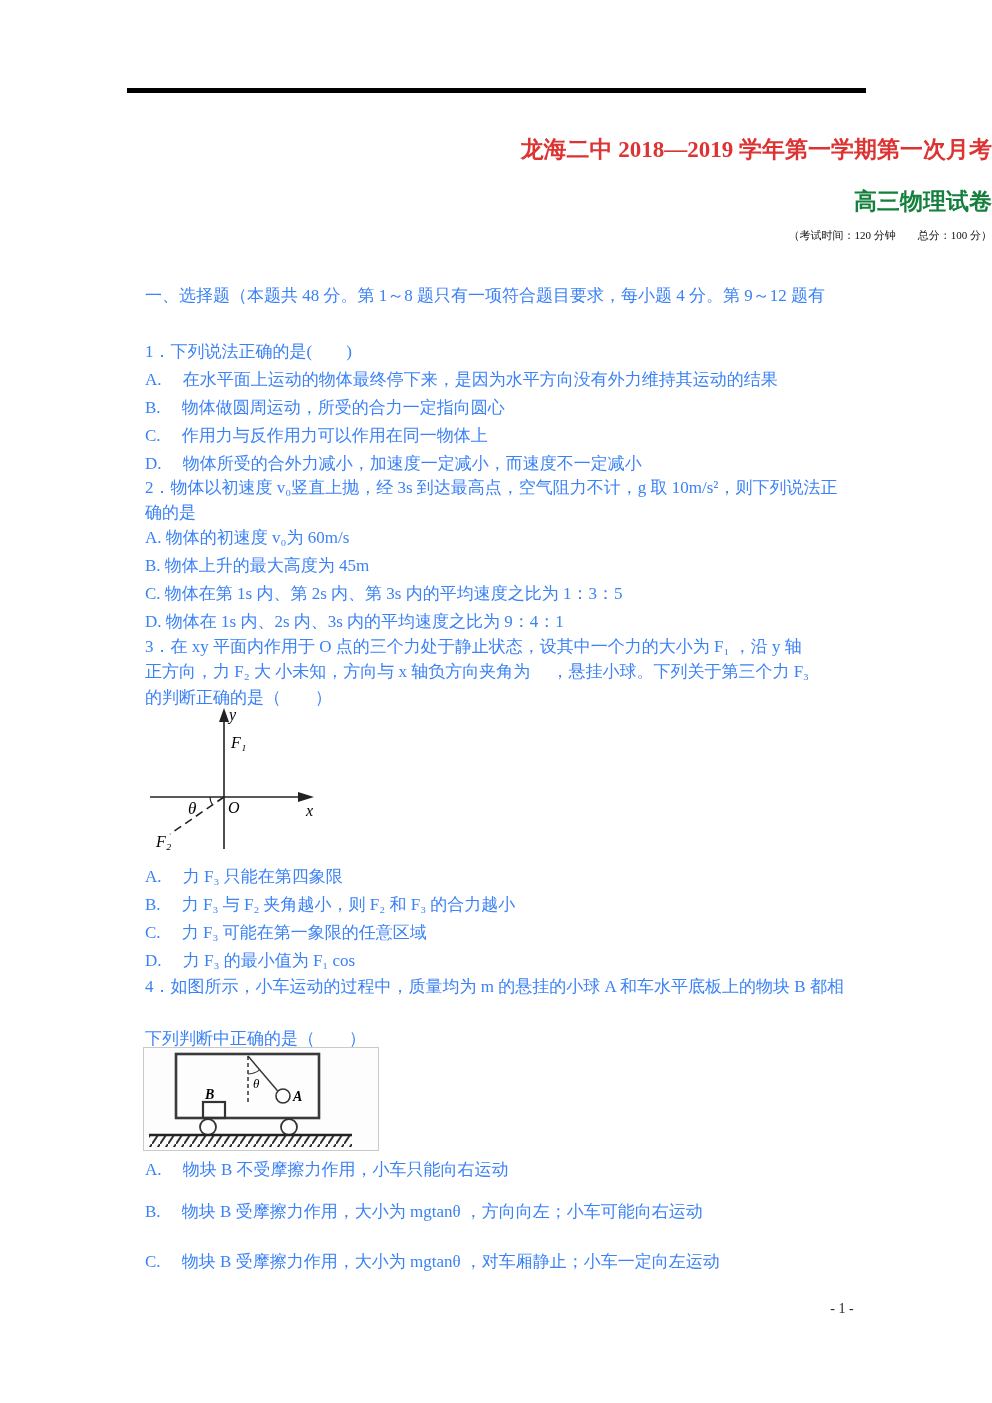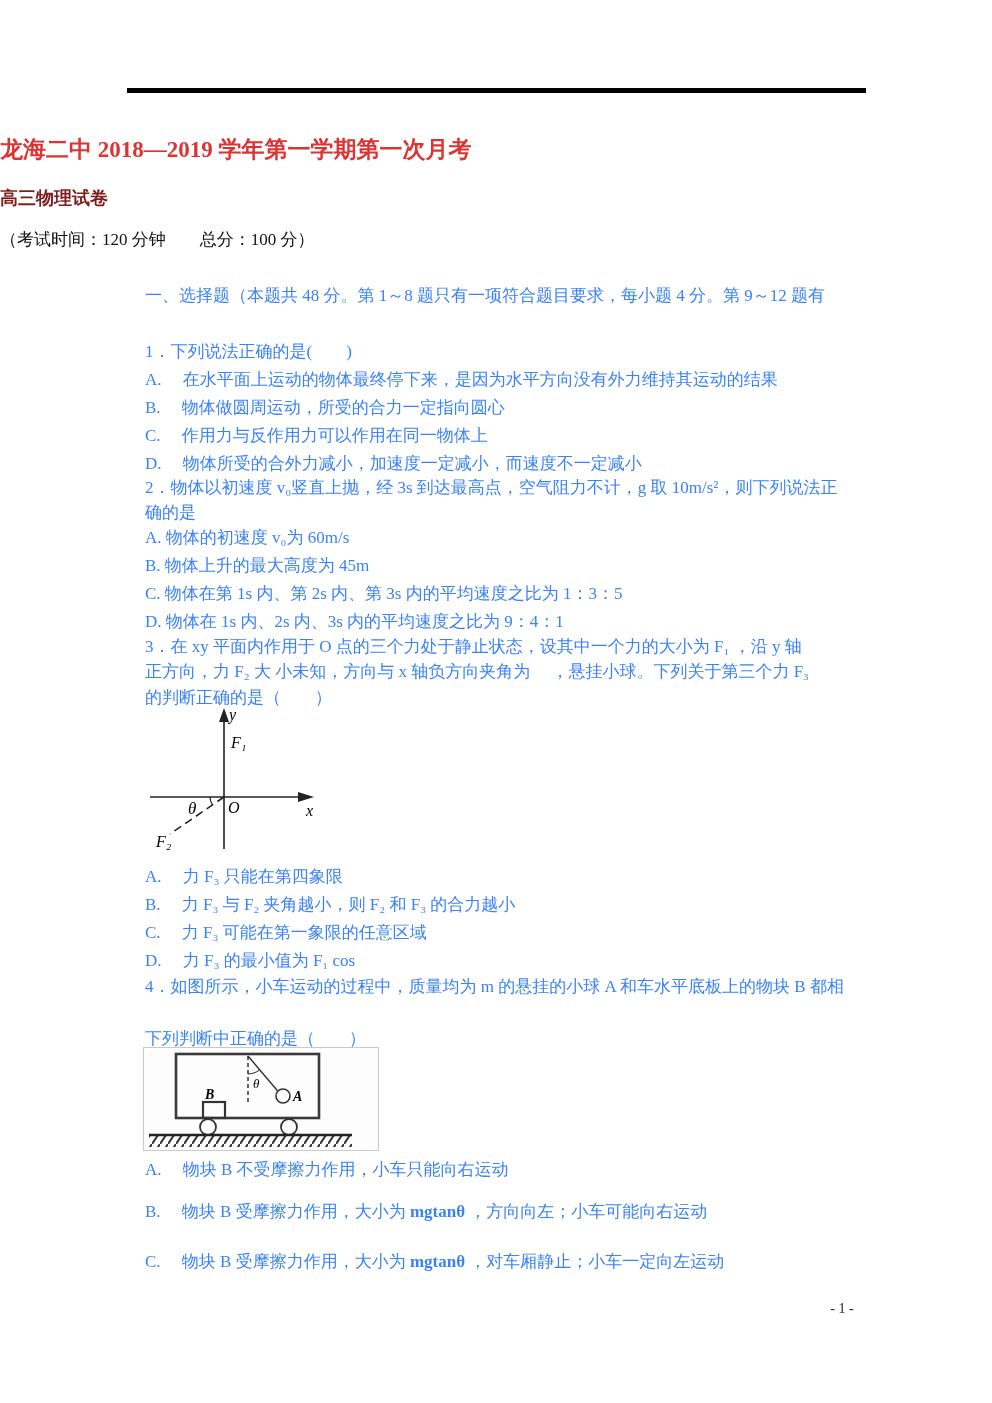--- a/index.html
+++ b/index.html
@@ -2,26 +2,26 @@
 <html><head>
 <meta charset="utf-8">
 <style>
   html,body{margin:0;padding:0;background:#ffffff;}
   .page{
     position:relative;width:992px;height:1403px;background:#ffffff;
     font-family:"Liberation Serif","DejaVu Serif",serif;color:#161616;
     overflow:hidden;
   }
   .rule-top{position:absolute;left:127px;top:88px;width:739px;height:5px;background:#000;}
-  .center{position:absolute;left:0;width:992px;text-align:left;white-space:pre;}
+  .center{position:absolute;left:0;width:992px;text-align:right;white-space:pre;}
   .doc-title{top:134px;font-size:23px;font-weight:bold;color:#dd3333;}
-  .doc-subtitle{top:186px;font-size:18px;font-weight:bold;color:#7f1d1d;}
-  .exam-info{top:228px;font-size:17px;color:#111;}
+  .doc-subtitle{top:186px;font-size:23px;font-weight:bold;color:#15803d;}
+  .exam-info{top:228px;font-size:11px;color:#111;}
   .line{position:absolute;left:145px;font-size:17px;line-height:22px;white-space:pre;color:#3b82f6;}
-  .math-bold{font-weight:bold;font-family:"Liberation Serif","DejaVu Serif",serif;text-align:right;}
+  .math-bold{font-weight:normal;font-family:"Liberation Serif","DejaVu Serif",serif;text-align:right;}
   .fig{position:absolute;}
   .fig-border{border:1px solid #c9c9c9;background:#fdfdfd;}
   .page-number{position:absolute;left:812px;top:1301px;width:60px;text-align:center;font-size:14px;color:#222;white-space:pre;}
   svg text{font-family:"Liberation Serif","DejaVu Serif",serif;}
   .ital{font-style:italic;}
 </style>
 </head>
 <body>
 
 <div class="page">

